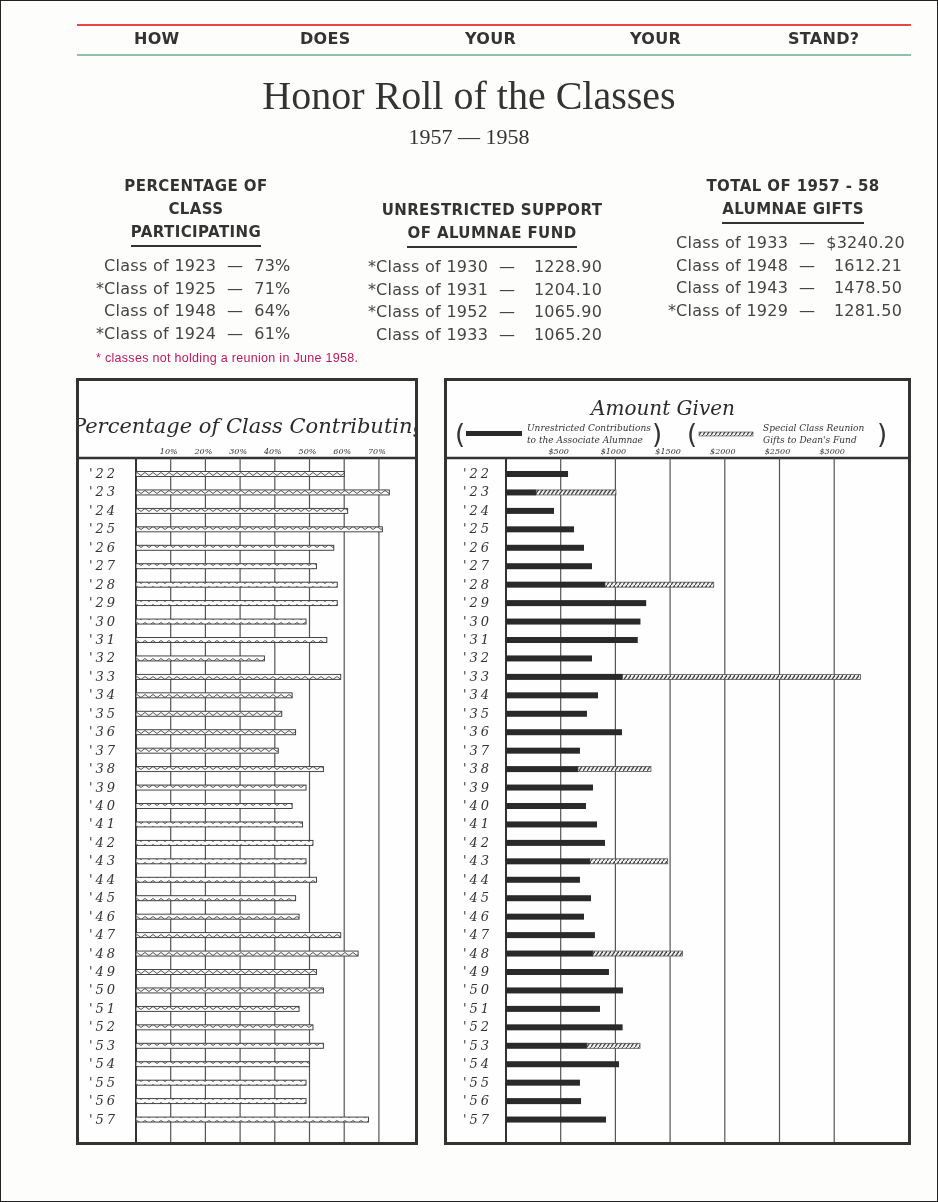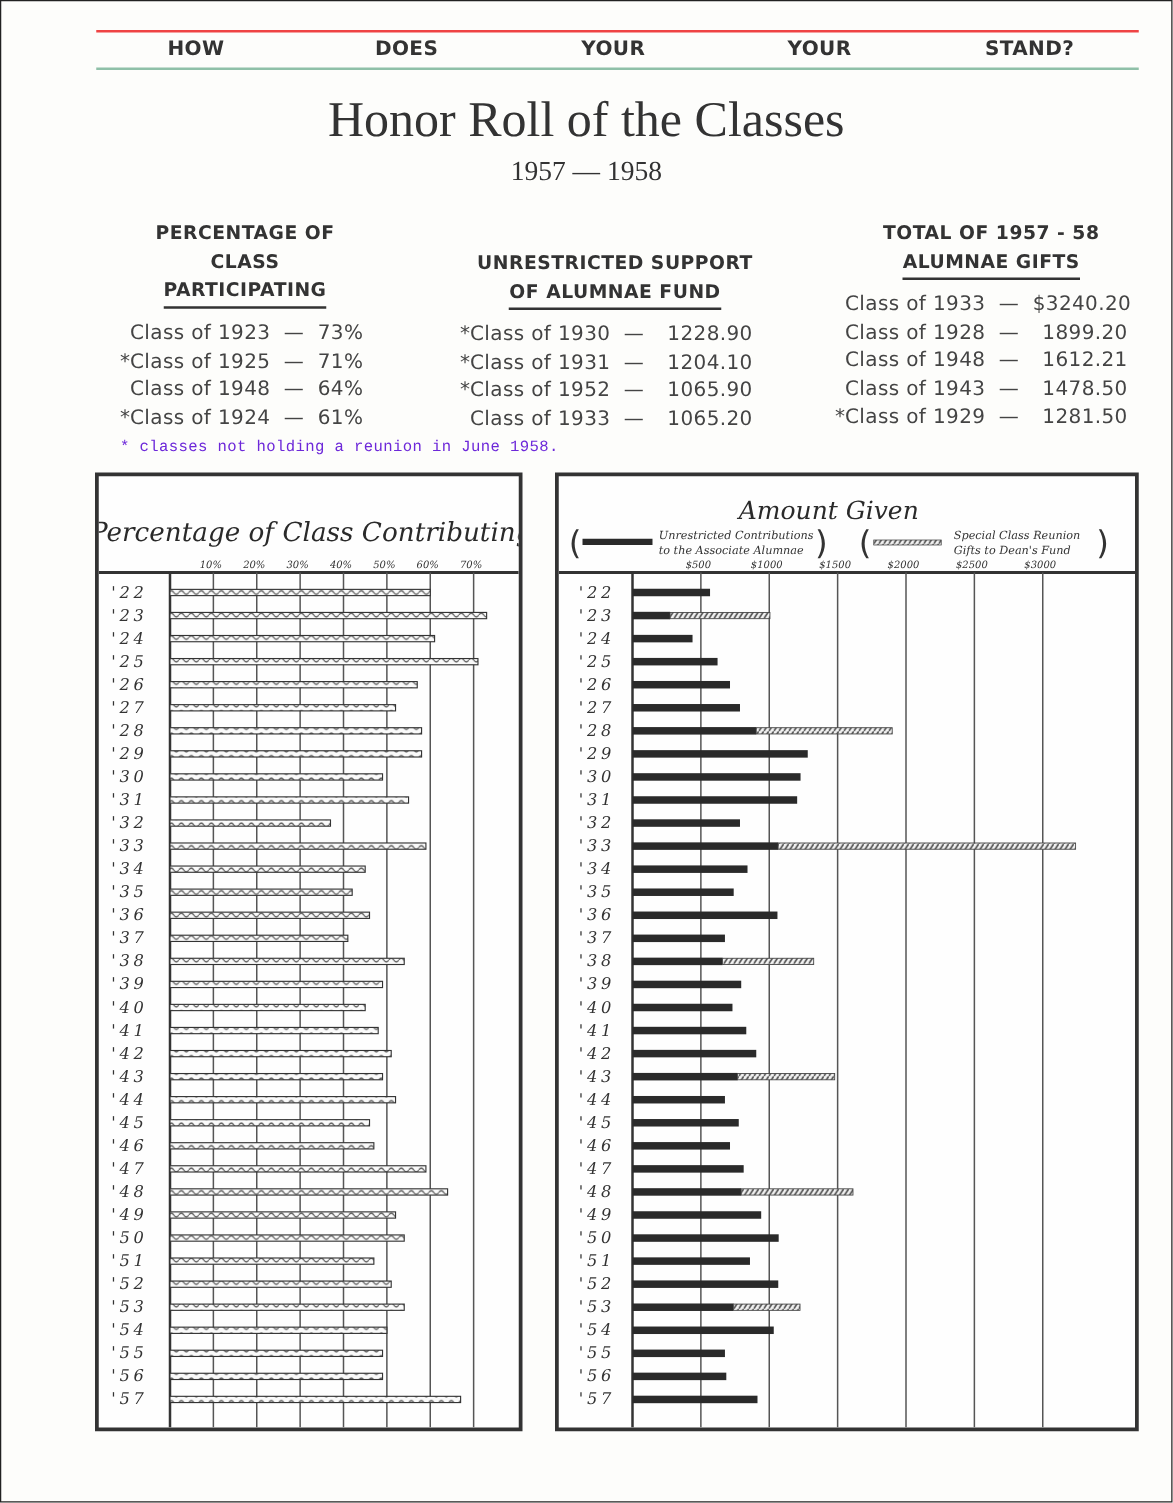--- a/index.html
+++ b/index.html
@@ -17,22 +17,22 @@
   .t1 { top: 72px; font-size: 40px; }
   .t2 { top: 124px; font-size: 22px; }
   .col { position: absolute; top: 175px; }
   .col h3 { margin: 0; font-size: 15px; font-weight: bold; text-align: center; line-height: 23px;
     letter-spacing: 0.4px; color: #333; }
   .col h3 .u { display: inline-block; border-bottom: 2px solid #333; padding-bottom: 1px; }
   .col .list { margin-top: 8px; }
   .row { font-size: 16px; line-height: 22.6px; color: #444; white-space: pre; letter-spacing: 0.3px; }
   .row .ast { display: inline-block; width: 8px; text-align: right; }
   .row .amt { display: inline-block; text-align: right; }
-  .footnote { position: absolute; left: 96px; top: 351px; font-family: Liberation Mono, monospace;
-    font-size: 12.5px; color: #6d28d9; letter-spacing: 0.3px; }
+  .footnote { position: absolute; left: 96px; top: 351px; font-family: Liberation Sans, sans-serif;
+    font-size: 12.5px; color: #be185d; letter-spacing: 0.3px; }
   .chart-box { position: absolute; border: 3px solid #333; background: #fefefe; }
   svg text { font-family: "DejaVu Sans", sans-serif; }
   .hand { font-family: "DejaVu Serif", serif; font-style: italic; }
 </style>
 </head>
 <body>
 
 <div class="page-border"></div>
 
 <div class="banner">
@@ -72,21 +72,20 @@
   </div>
 </div>
 
 <div class="col" style="left:668px; width:250px;">
   <h3>
     <span>TOTAL OF 1957 - 58</span><br>
     <span class="u">ALUMNAE GIFTS</span>
   </h3>
   <div class="list">
     <div class="row"><span class="ast"></span><span>Class of 1933</span>  —  <span class="amt" style="width:76px">$3240.20</span></div>
-    <div class="row"><span class="ast"></span><span>Class of 1928</span>  —  <span class="amt" style="width:76px">1899.20</span></div>
     <div class="row"><span class="ast"></span><span>Class of 1948</span>  —  <span class="amt" style="width:76px">1612.21</span></div>
     <div class="row"><span class="ast"></span><span>Class of 1943</span>  —  <span class="amt" style="width:76px">1478.50</span></div>
     <div class="row"><span class="ast">*</span><span>Class of 1929</span>  —  <span class="amt" style="width:76px">1281.50</span></div>
   </div>
 </div>
 
 <div class="footnote">* classes not holding a reunion in June 1958.</div>
 
 <div class="chart-box" style="left:76px; top:378px; width:336px; height:761px;">
   <svg id="chart-left" width="336" height="761">

